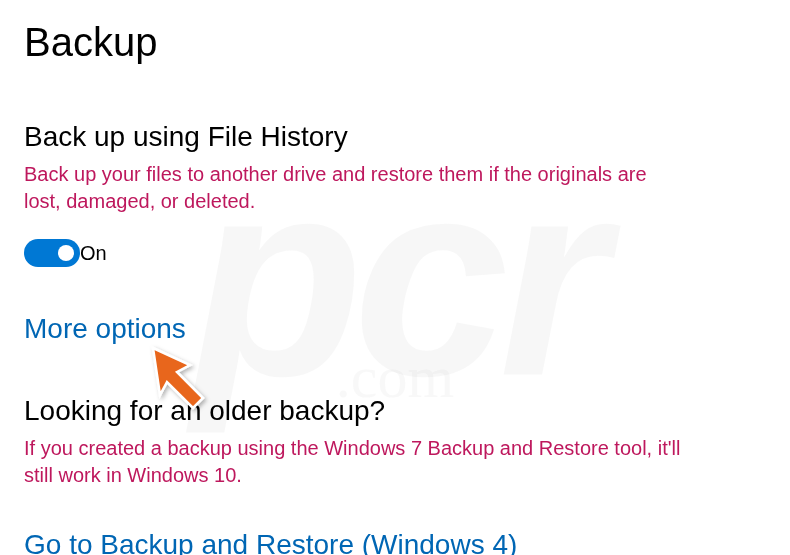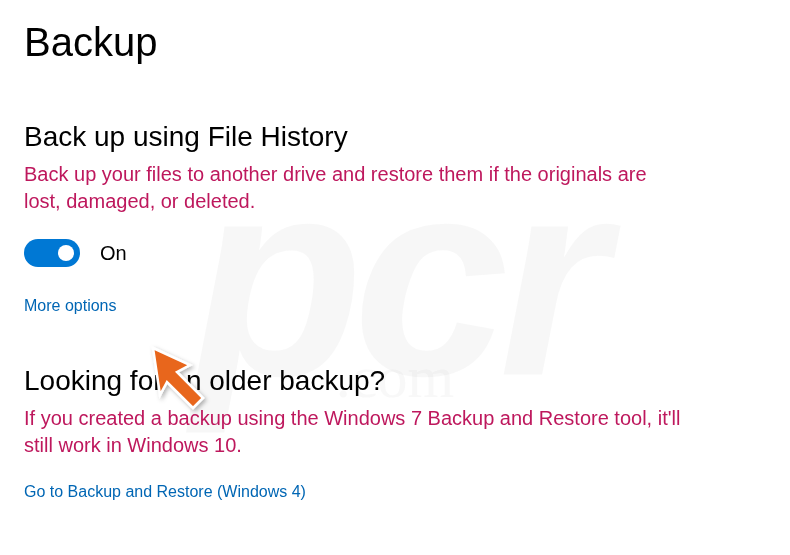--- a/index.html
+++ b/index.html
@@ -66,21 +66,21 @@
       max-width: 660px;
     }
     .toggle-label {
       font-size: 20px;
       color: #000000;
       margin-bottom: 10px;
     }
     .toggle-row {
       display: flex;
       align-items: center;
-      gap: 20px;
+      gap: 0;
       margin-bottom: 30px;
     }
     .toggle {
       width: 56px;
       height: 28px;
       background: #0078d4;
       border-radius: 14px;
       position: relative;
       cursor: pointer;
     }
@@ -91,24 +91,25 @@
       background: #ffffff;
       border-radius: 50%;
       top: 6px;
       right: 6px;
     }
     .toggle-state {
       font-size: 20px;
       color: #000000;
     }
     .link {
-      font-size: 16px;
+      font-size: 28px;
       color: #0066b4;
       cursor: pointer;
       display: inline-block;
+      margin-top: 16px;
     }
     .section {
       margin-bottom: 40px;
     }
     .section2 {
       margin-top: 50px;
     }
     .arrow {
       position: absolute;
       left: 135px;

